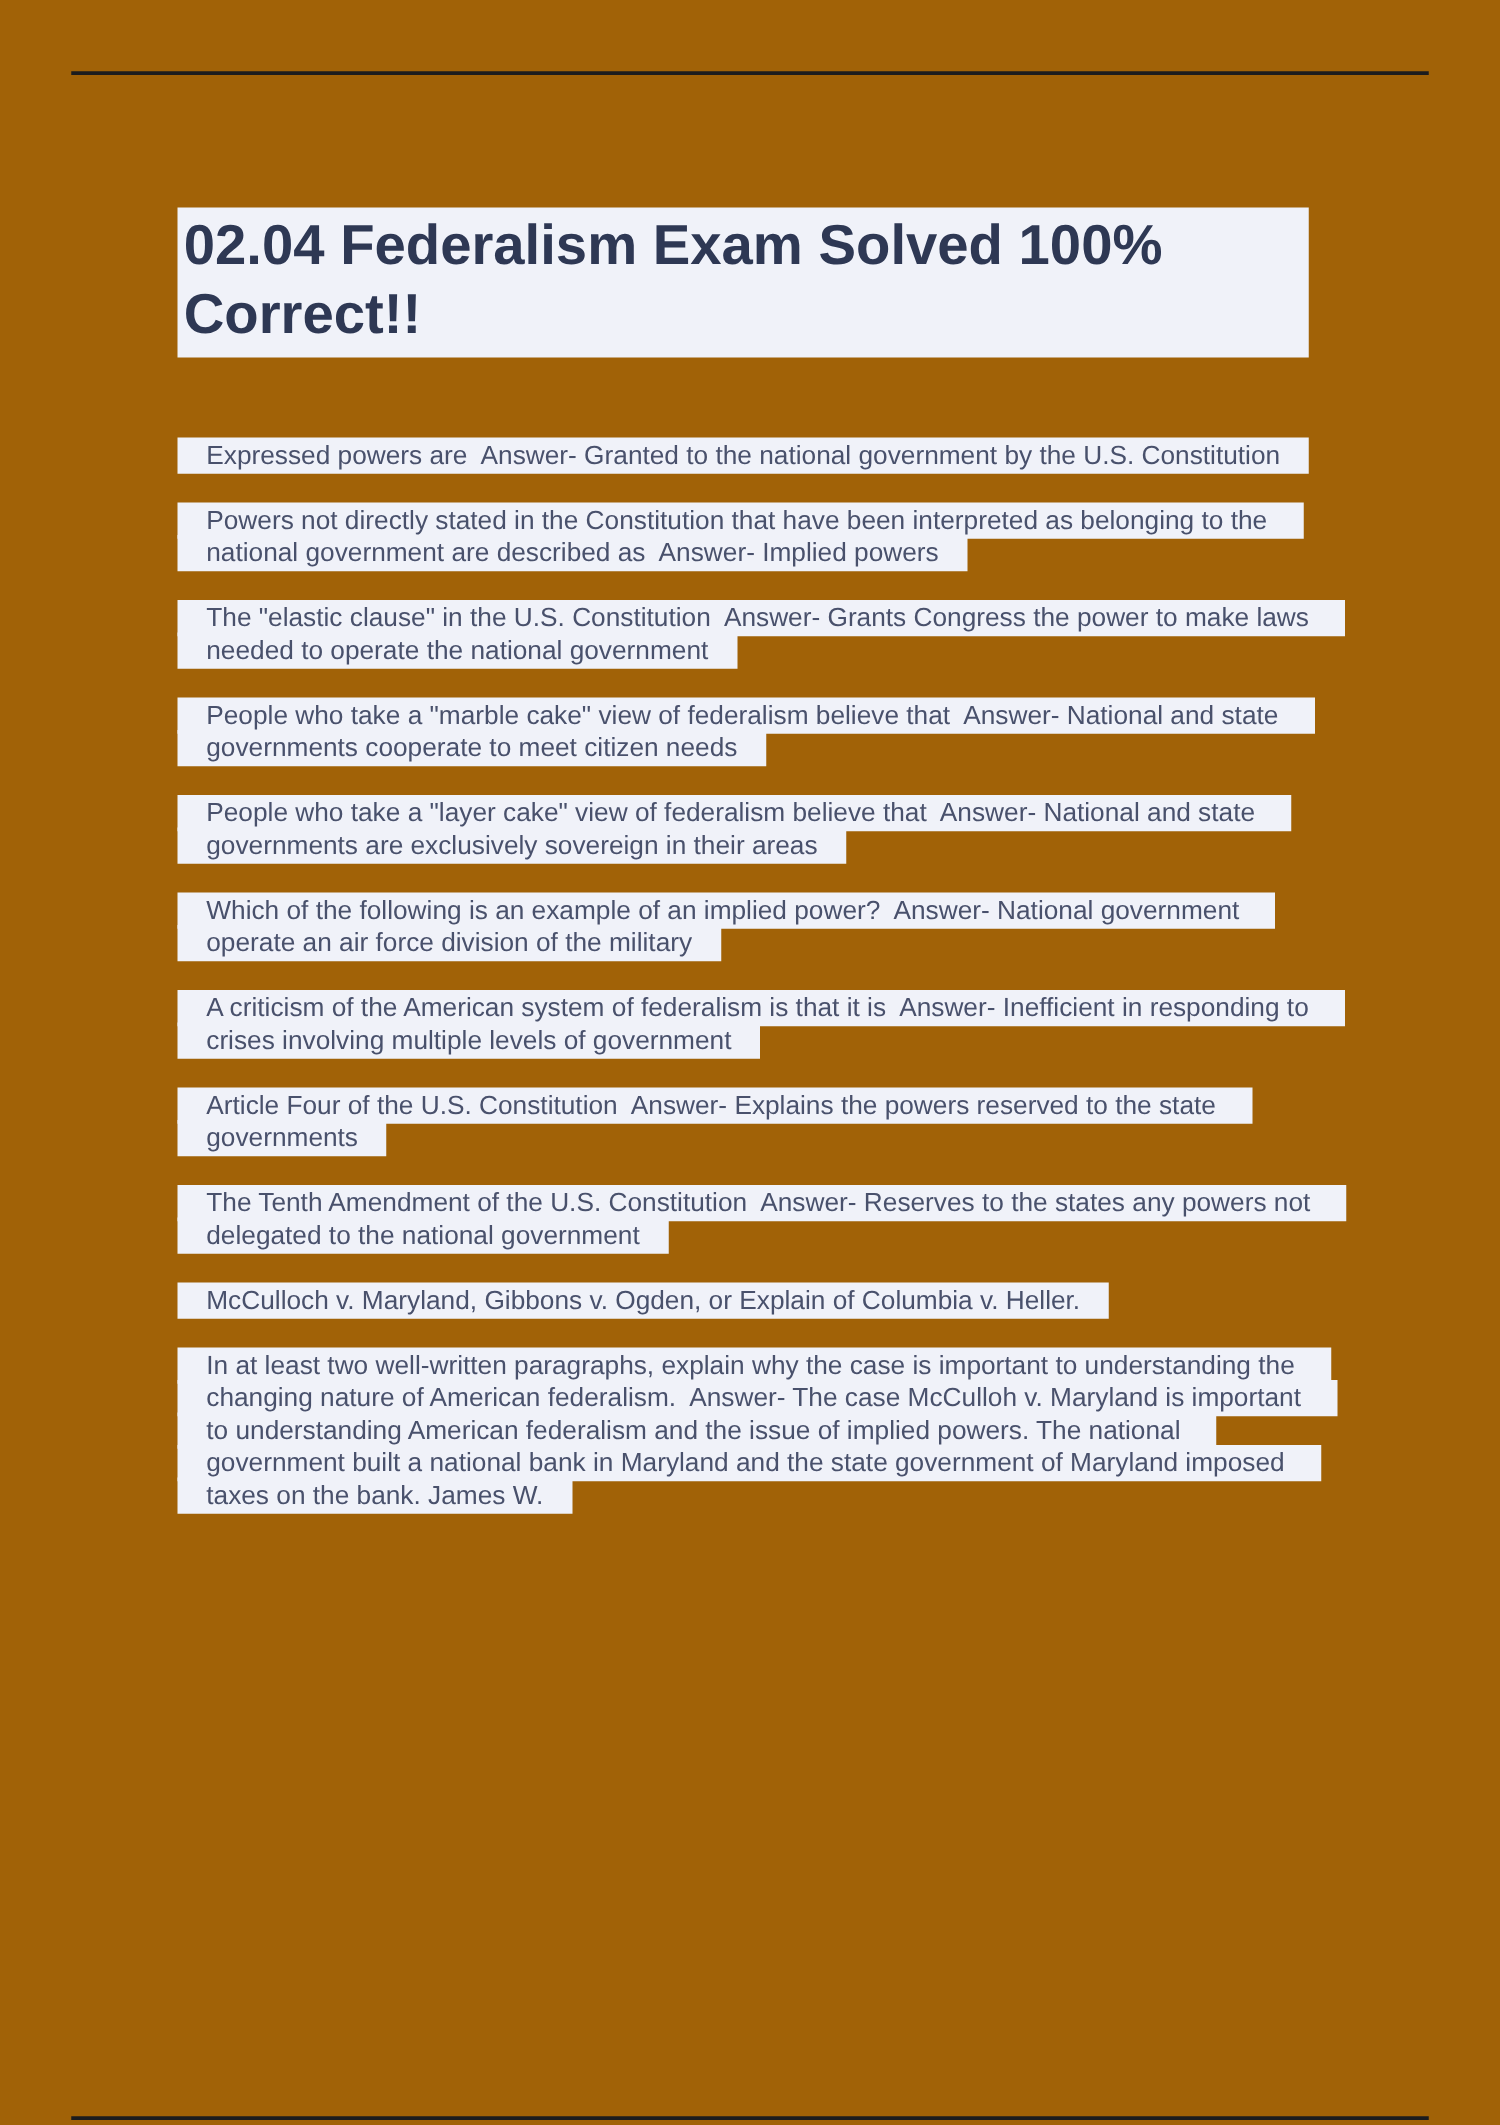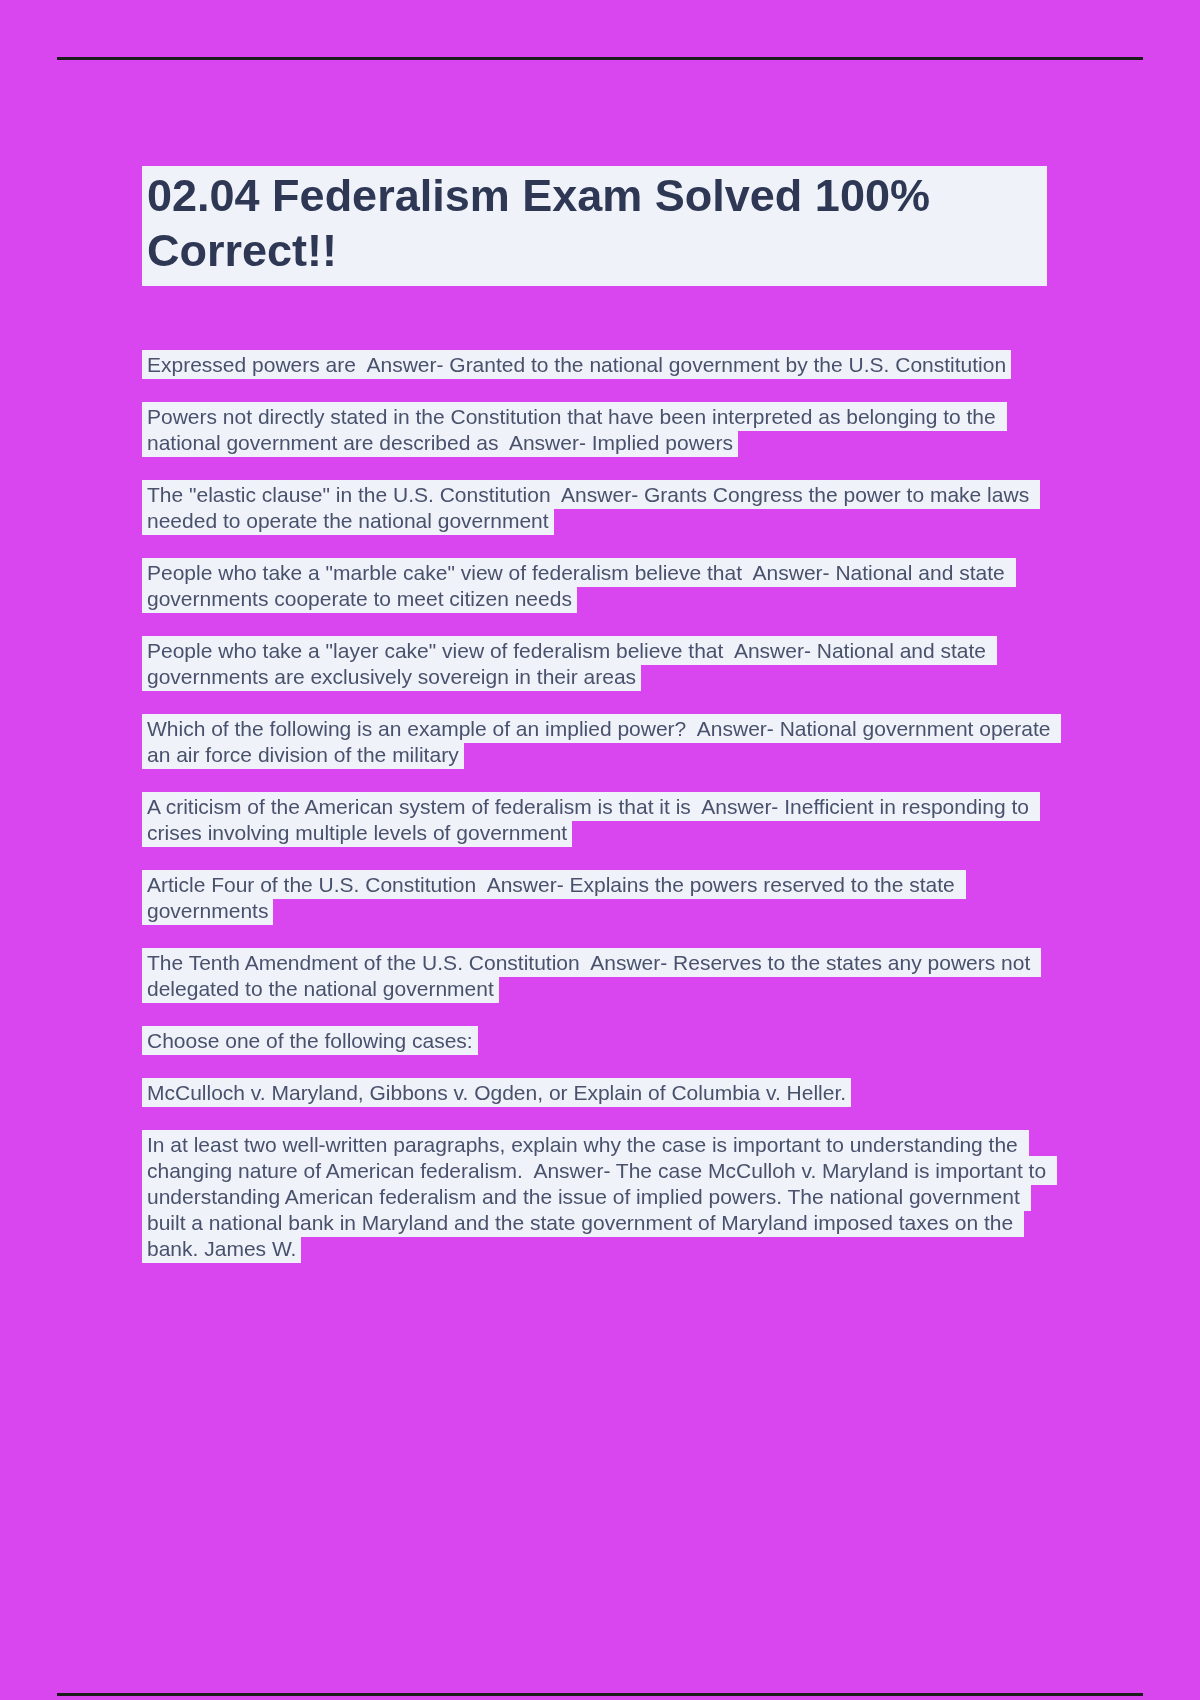--- a/index.html
+++ b/index.html
@@ -4,21 +4,21 @@
 <style>
   html, body {
     margin: 0;
     padding: 0;
     background: #ffffff;
   }
   .page {
     position: relative;
     width: 1200px;
     height: 1700px;
-    background: #d946ef;
+    background: #a16207;
     overflow: hidden;
     font-family: "Liberation Sans", sans-serif;
   }
   .rule {
     position: absolute;
     left: 57px;
     width: 1086px;
     height: 3px;
     background: #1c1c1e;
   }
@@ -46,21 +46,21 @@
     width: 915px;
   }
   .paragraphs p {
     margin: 0 0 26px 0;
     font-size: 21px;
     line-height: 26px;
     color: #49516c;
   }
   .hl {
     background: #f0f2f9;
-    padding: 3px 5px;
+    padding: 3px 23px;
     white-space: pre-wrap;
     -webkit-box-decoration-break: clone;
     box-decoration-break: clone;
   }
 </style>
 </head>
 <body>
 
 <div class="page">
 
@@ -71,20 +71,19 @@
   <div class="paragraphs">
     <p><span class="hl">Expressed powers are  Answer- Granted to the national government by the U.S. Constitution</span></p>
     <p><span class="hl">Powers not directly stated in the Constitution that have been interpreted as belonging to the national government are described as  Answer- Implied powers</span></p>
     <p><span class="hl">The "elastic clause" in the U.S. Constitution  Answer- Grants Congress the power to make laws needed to operate the national government</span></p>
     <p><span class="hl">People who take a "marble cake" view of federalism believe that  Answer- National and state governments cooperate to meet citizen needs</span></p>
     <p><span class="hl">People who take a "layer cake" view of federalism believe that  Answer- National and state governments are exclusively sovereign in their areas</span></p>
     <p><span class="hl">Which of the following is an example of an implied power?  Answer- National government operate an air force division of the military</span></p>
     <p><span class="hl">A criticism of the American system of federalism is that it is  Answer- Inefficient in responding to crises involving multiple levels of government</span></p>
     <p><span class="hl">Article Four of the U.S. Constitution  Answer- Explains the powers reserved to the state governments</span></p>
     <p><span class="hl">The Tenth Amendment of the U.S. Constitution  Answer- Reserves to the states any powers not delegated to the national government</span></p>
-    <p><span class="hl">Choose one of the following cases:</span></p>
     <p><span class="hl">McCulloch v. Maryland, Gibbons v. Ogden, or Explain of Columbia v. Heller.</span></p>
     <p><span class="hl">In at least two well-written paragraphs, explain why the case is important to understanding the changing nature of American federalism.  Answer- The case McCulloh v. Maryland is important to understanding American federalism and the issue of implied powers. The national government built a national bank in Maryland and the state government of Maryland imposed taxes on the bank. James W.</span></p>
   </div>
 
   <div class="rule rule-bottom"></div>
 
 </div>
 
 </body></html>

